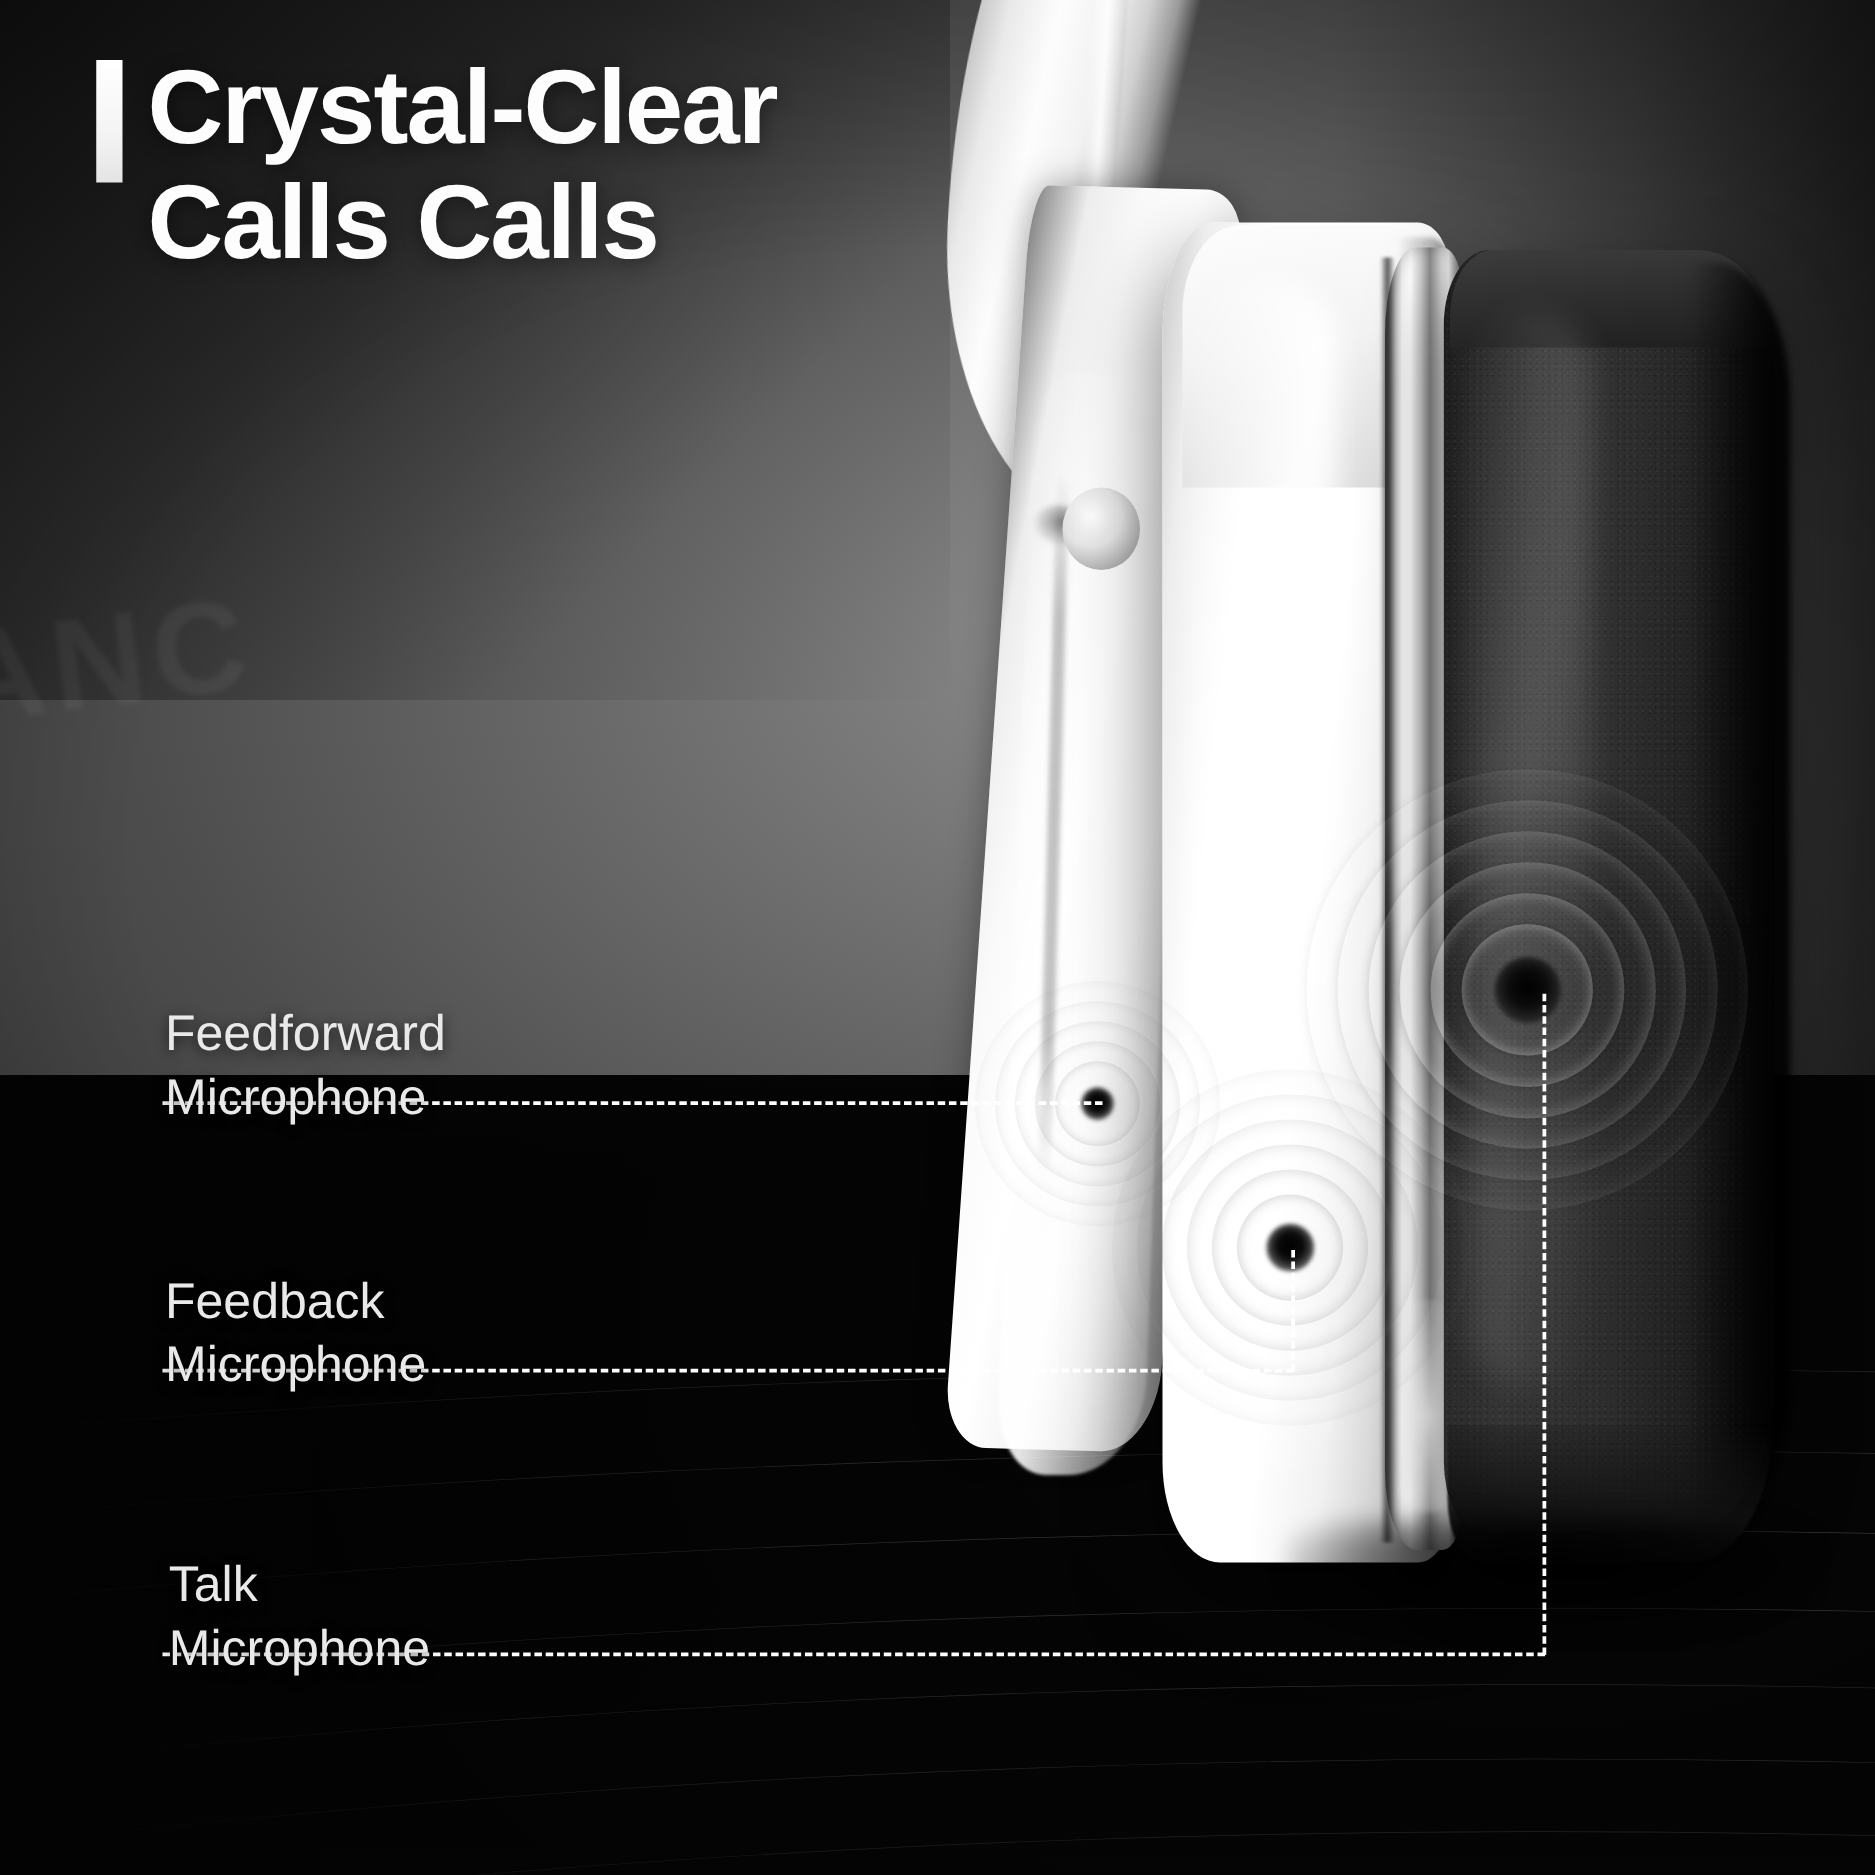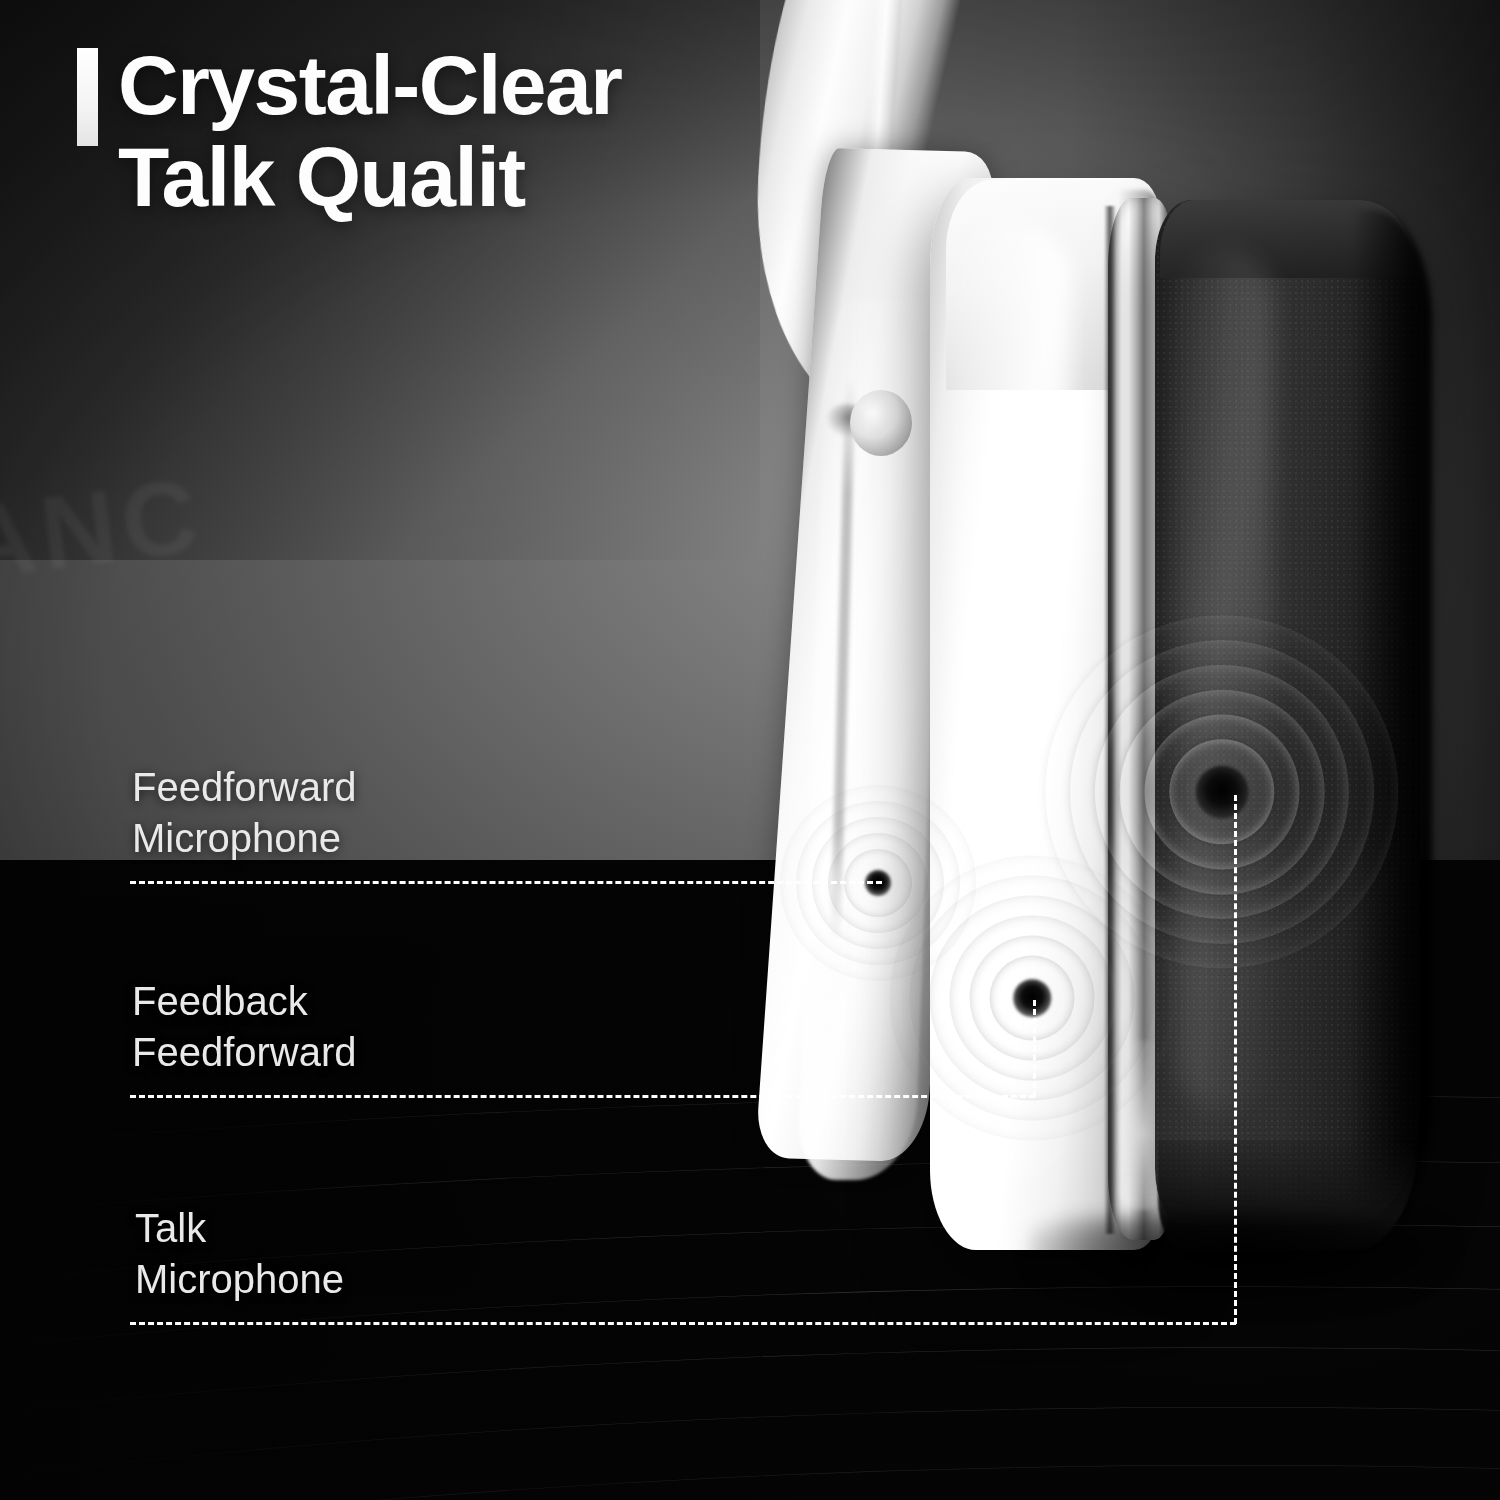--- a/index.html
+++ b/index.html
@@ -283,21 +283,21 @@
     width:760px;
     font-size:84px;
     font-weight:700;
     line-height:1.09;
     letter-spacing:-1.5px;
     color:#fdfdfd;
     text-shadow:0 3px 16px rgba(0,0,0,.45);
     white-space:pre-line;
   }
 
-  .callout{position:absolute;color:#e8e8e8;}
+  .callout{position:absolute;color:#e8e8e8;margin-top:40px;}
   .callout .ctext{
     font-size:40px;
     line-height:1.28;
     font-weight:400;
     color:#e9e9e9;
     text-shadow:0 2px 10px rgba(0,0,0,.65);
     white-space:pre-line;
   }
 </style>
 </head>
@@ -384,30 +384,30 @@
   <div class="lead lead-h" style="left:130px;top:881px;width:752px;"></div>
 
   <div class="lead lead-h" style="left:130px;top:1095px;width:905px;"></div>
   <div class="lead lead-v" style="left:1033px;top:1000px;height:97px;"></div>
 
   <div class="lead lead-h" style="left:130px;top:1322px;width:1106px;"></div>
   <div class="lead lead-v" style="left:1234px;top:795px;height:529px;"></div>
 
   <div class="accent-bar"></div>
   <div class="headline">Crystal-Clear
-Talk Qualit</div>
+Calls Calls</div>
 
   <div class="callout" style="left:132px;top:762px;">
     <div class="ctext">Feedforward
 Microphone</div>
   </div>
 
   <div class="callout" style="left:132px;top:976px;">
     <div class="ctext">Feedback
-Feedforward</div>
+Microphone</div>
   </div>
 
   <div class="callout" style="left:135px;top:1203px;">
     <div class="ctext">Talk
 Microphone</div>
   </div>
 
 </div>
 
 </body></html>

